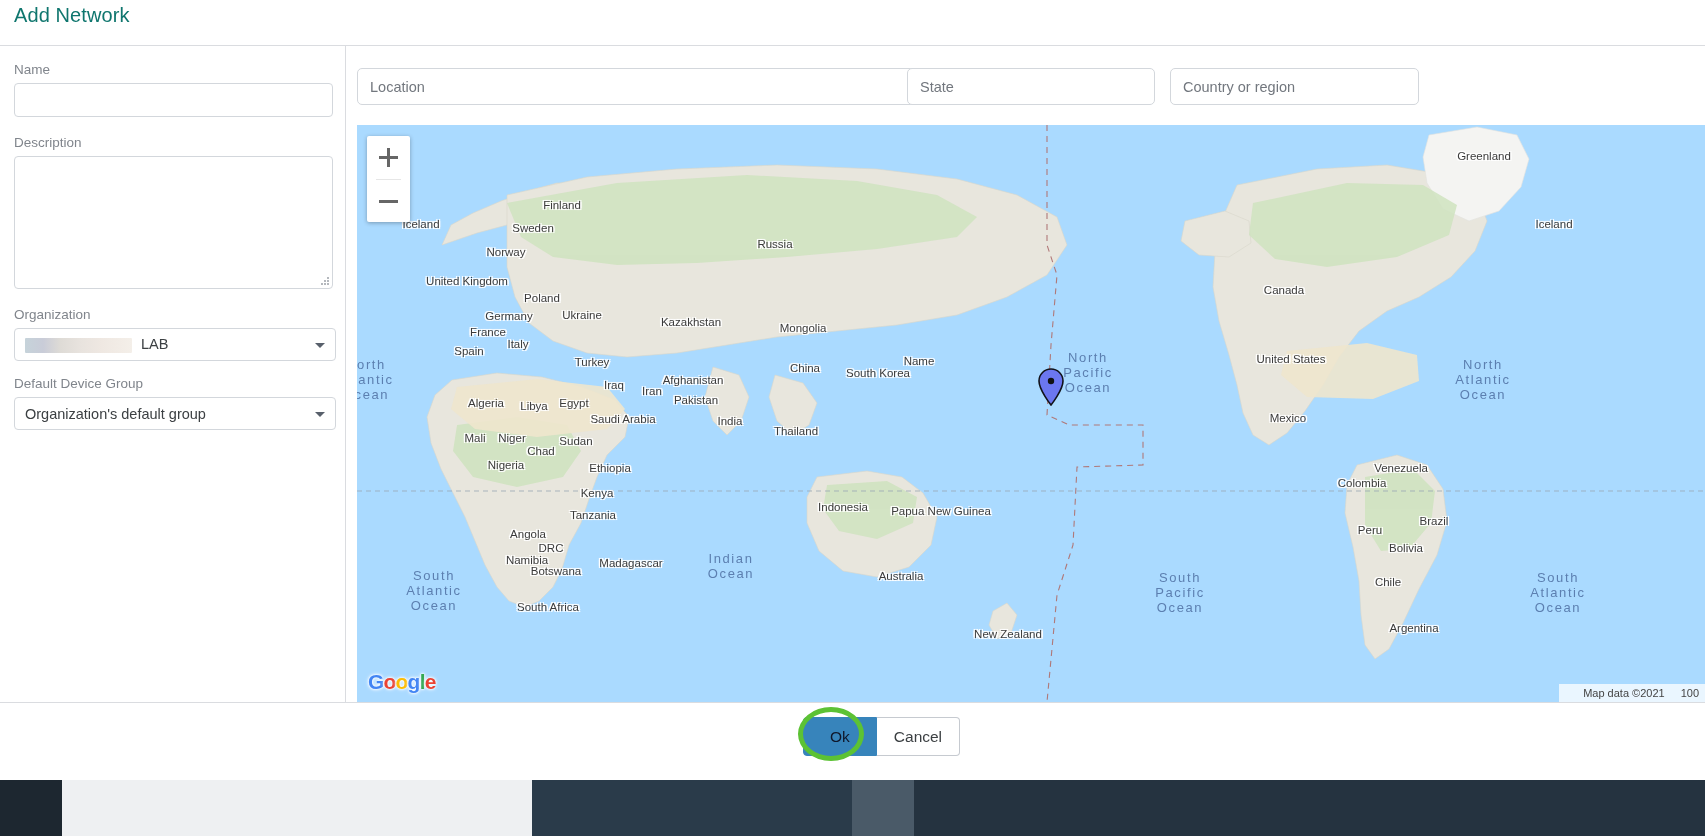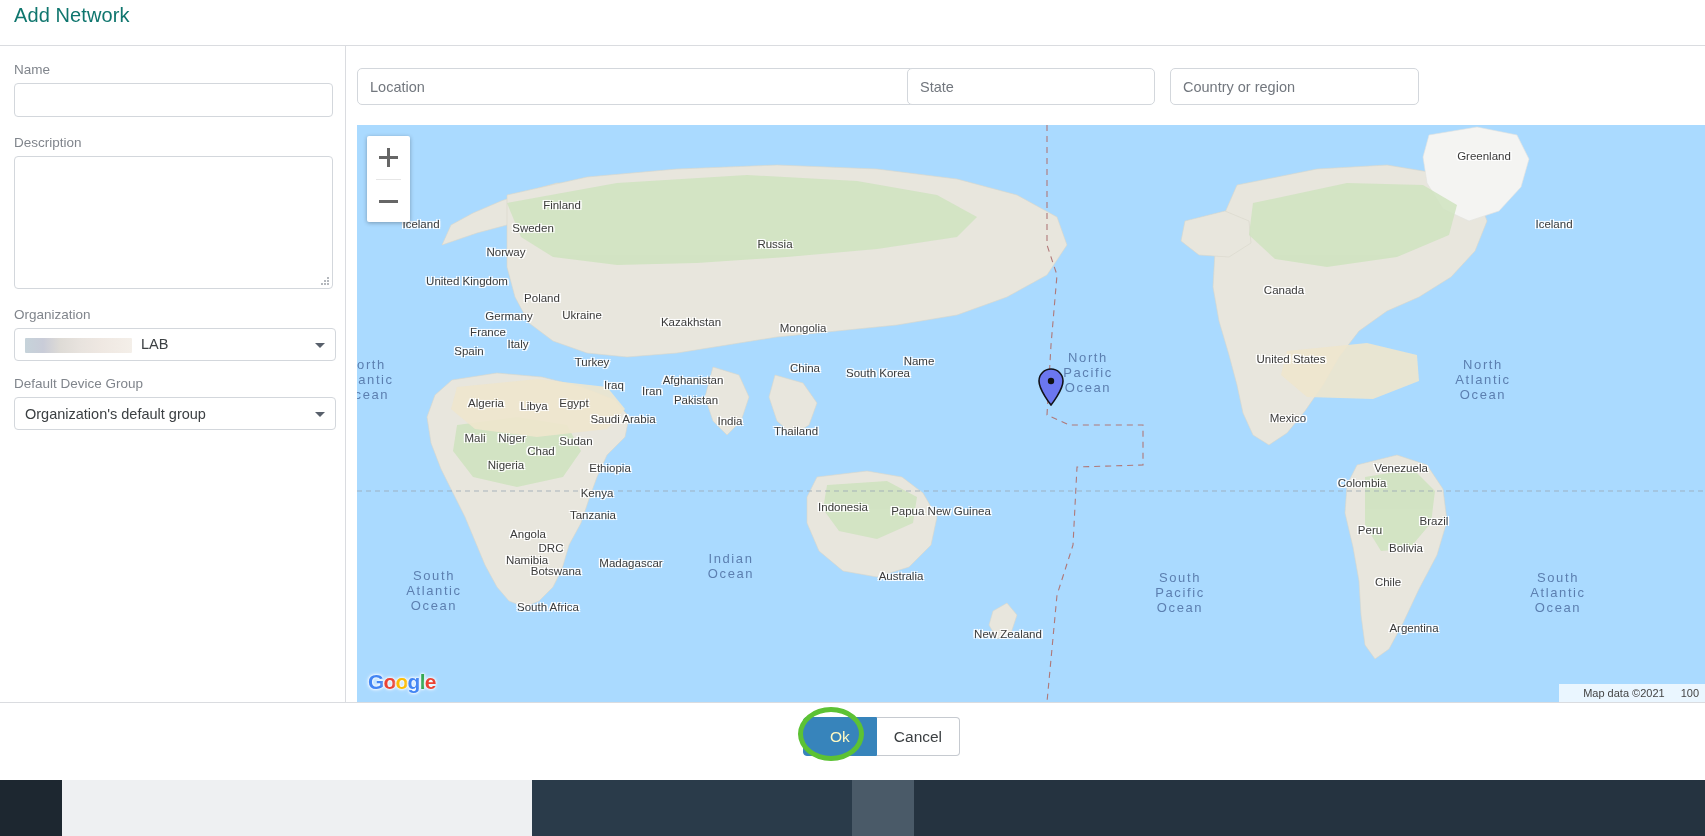--- a/index.html
+++ b/index.html
@@ -261,21 +261,21 @@
     font-family: "Liberation Sans", sans-serif;
     border: 1px solid #c6cad0;
     background: #fff;
     color: #3c4043;
     cursor: pointer;
     padding: 0 20px;
   }
   .btn-ok {
     background: #3784bb;
     border-color: #3784bb;
-    color: #fef9c3;
+    color: #0f172a;
     border-radius: 4px 0 0 4px;
     padding: 0 26px;
   }
   .btn-cancel {
     border-radius: 0 4px 4px 0;
     border-left: none;
     padding: 0 17px;
   }
   .hl-ring {
     position: absolute;

